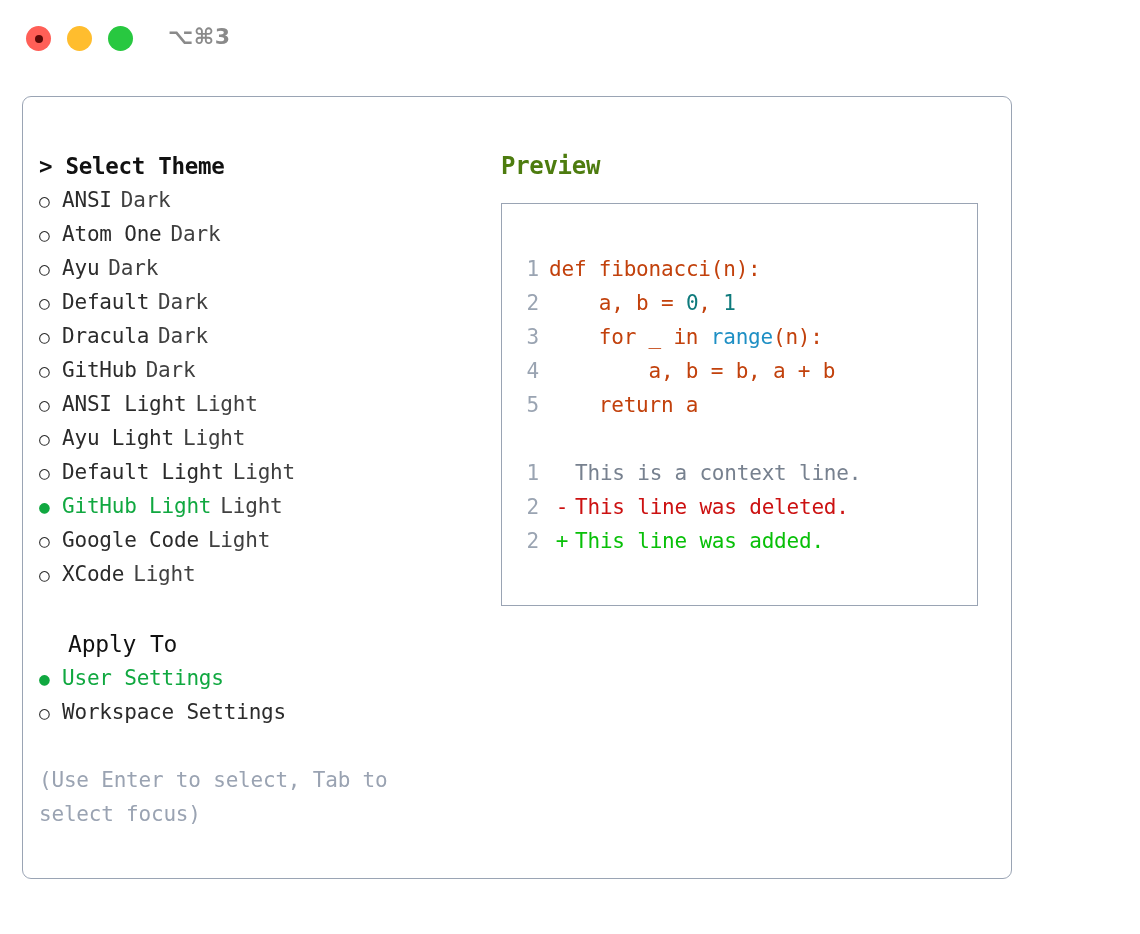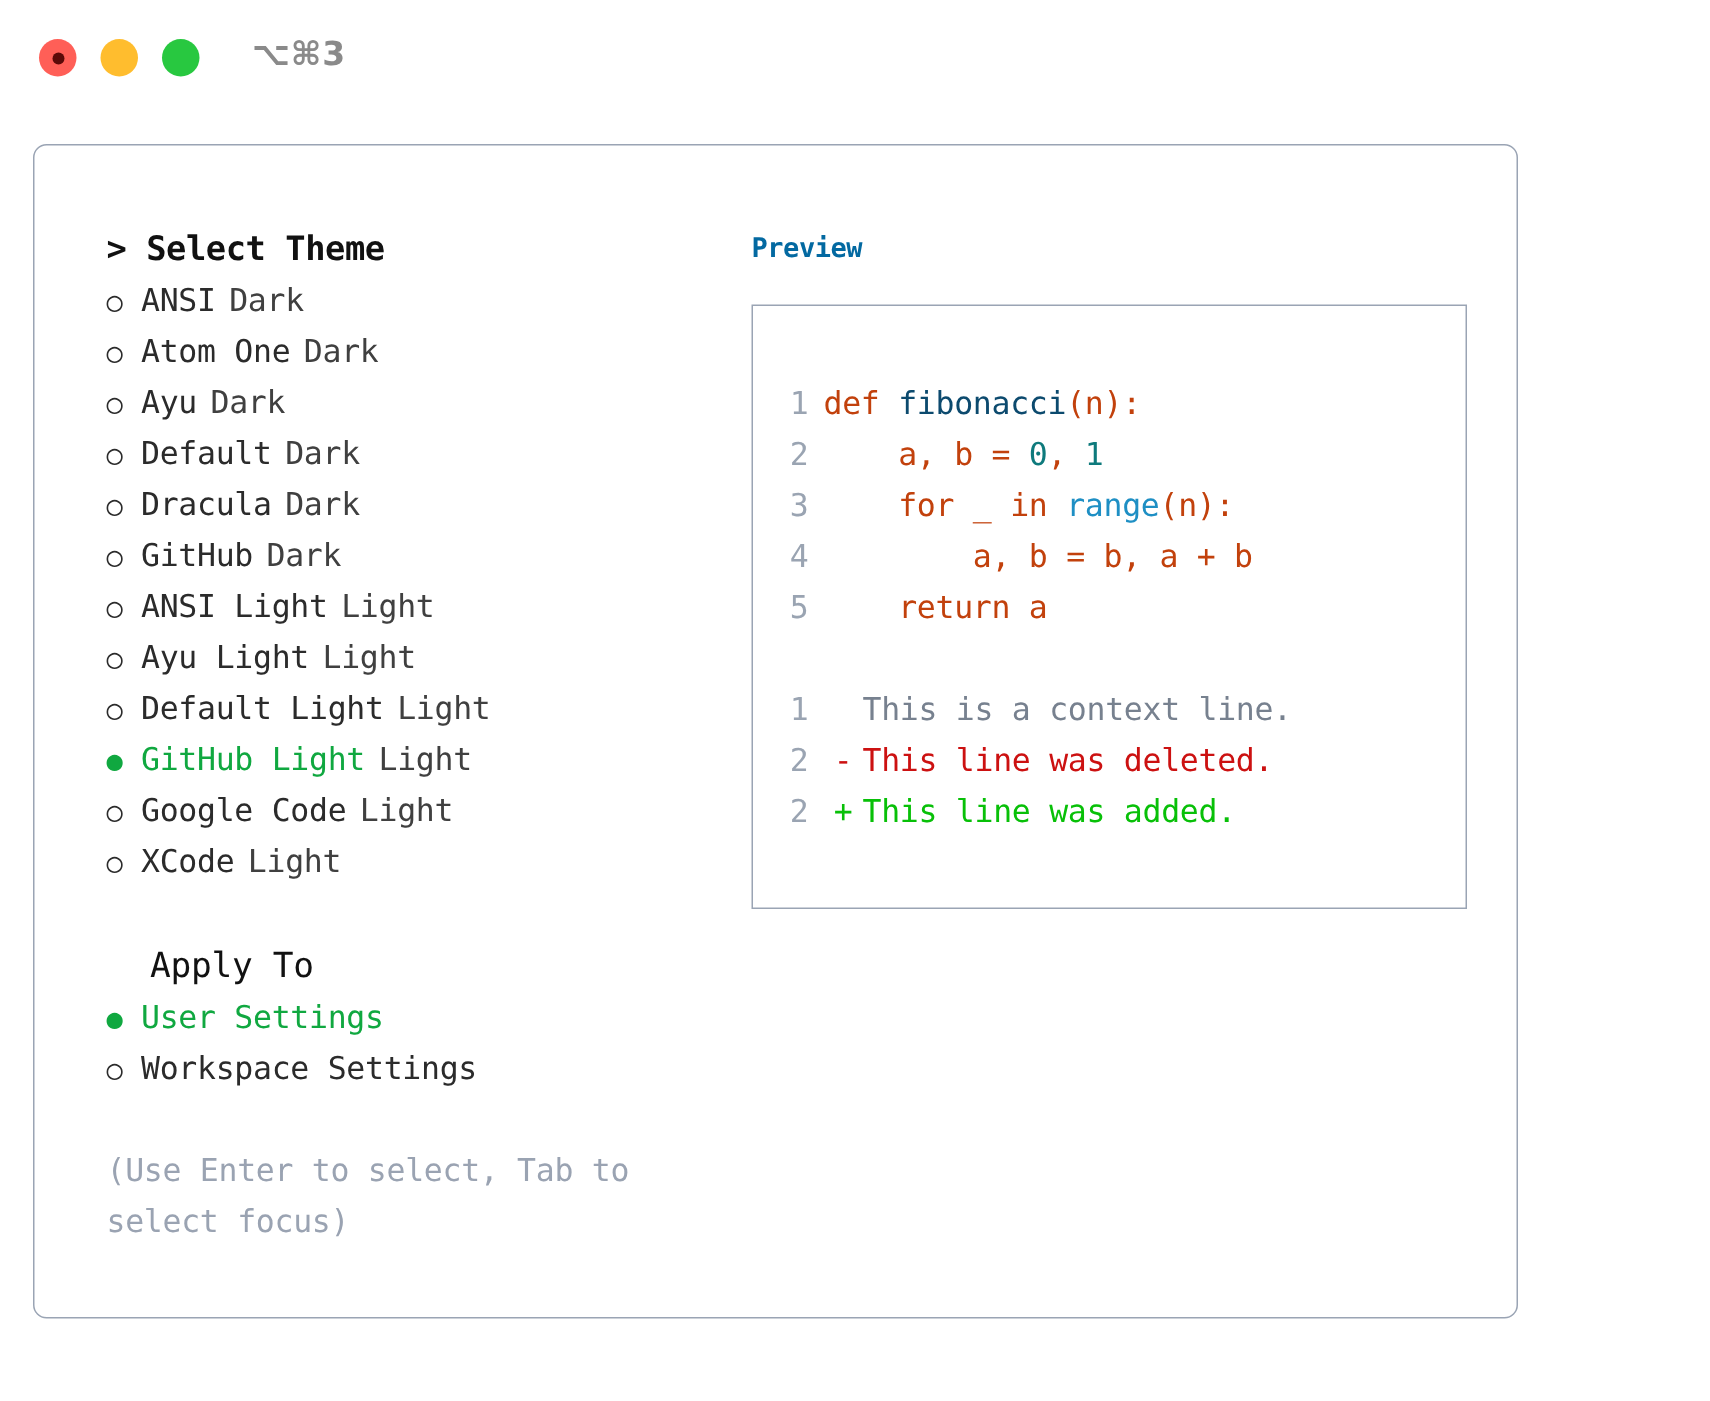--- a/index.html
+++ b/index.html
@@ -83,21 +83,20 @@
     background: #ffffff;
     box-sizing: border-box;
   }
 
   
   #theme-column {
     position: absolute;
     left: 16px;
     top: 52px;
     width: 440px;
-    margin-left: 32px;
   }
   #theme-header {
     font-size: 22.5px;
     font-weight: bold;
     color: #111111;
     letter-spacing: -0.3px;
     white-space: pre;
     line-height: 34px;
     height: 34px;
   }
@@ -157,23 +156,23 @@
   }
 
   
   #preview-column {
     position: absolute;
     left: 478px;
     top: 52px;
     width: 500px;
   }
   #preview-header {
-    font-size: 18px;
+    font-size: 24px;
     font-weight: bold;
-    color: #0369a1;
+    color: #4d7c0f;
     letter-spacing: -0.3px;
     height: 34px;
     line-height: 34px;
     white-space: pre;
   }
   #preview-box {
     margin-top: 20px;
     width: 477px;
     height: 403px;
     border: 1.6px solid #9aa4b4;
@@ -196,21 +195,21 @@
     letter-spacing: -0.2px;
   }
   .lineno {
     width: 24px;
     flex: none;
     text-align: right;
     color: #9aa4b2;
     margin-right: 10px;
   }
   .code-text { color: #c2410c; }
-  .tok-fn   { color: #0c4a6e; margin-top: 17px; }
+  .tok-fn   { color: #c2410c; margin-top: 17px; }
   .tok-num  { color: #0e7a7c; }
   .tok-call { color: #1e8fc4; }
 
   .diff-block { margin-top: 34px; }
   .diff-line {
     display: flex;
     height: 34px;
     line-height: 34px;
     font-size: 21px;
     white-space: pre;

